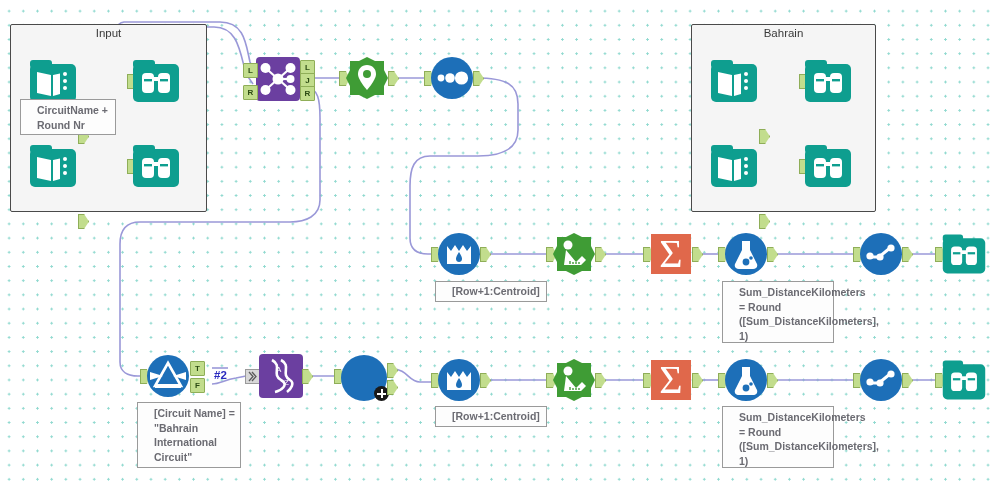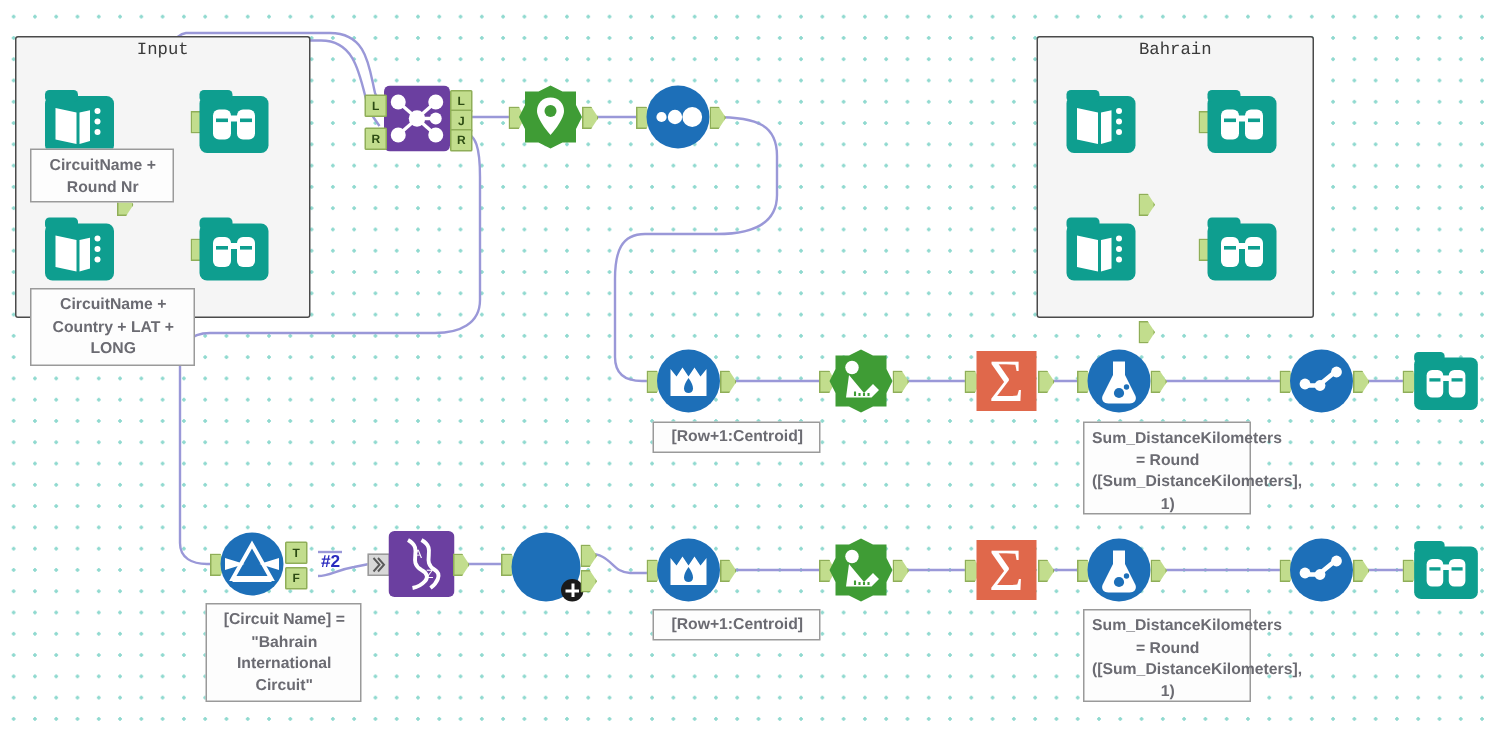--- a/index.html
+++ b/index.html
@@ -7,37 +7,37 @@
   #canvas{
     position:relative;width:999px;height:490px;background:#ffffff;
     background-image:radial-gradient(circle, #8fd9cf 1px, rgba(0,0,0,0) 1.2px);
     background-size:14.2px 14.2px;background-position:2px 4px;
   }
   .wires{position:absolute;left:0;top:0;width:999px;height:490px;pointer-events:none;}
 
   
   .tool-container{position:absolute;border:1.6px solid #4a4a4a;background:#f5f5f5;border-radius:2px;}
   .tool-container .cap{position:absolute;top:2px;left:0;width:100%;text-align:center;
-    font-size:11.5px;color:#3a3a3a;font-family:Liberation Mono, monospace;}
+    font-size:11.5px;color:#3a3a3a;font-family:Liberation Sans, sans-serif;}
 
   
   .tool{position:absolute;}
   .ic{position:absolute;left:0;top:0;}
 
   
   .anch{position:absolute;width:9px;height:13px;background:#c2dd8d;border:1px solid #8fae58;}
   .anch.in{clip-path:polygon(0 0,62% 0,100% 50%,62% 100%,0 100%);}
   .anch.out{clip-path:polygon(0 0,55% 0,100% 50%,55% 100%,0 100%);}
   .anch.lbl{width:13px;height:13px;clip-path:none;border-radius:1px;
     font-size:8px;line-height:13px;text-align:center;color:#2c4b13;font-weight:bold;}
 
   
   .note{position:absolute;border:1px solid #9a9a9a;background:#fdfdfd;
     font-size:10.5px;font-weight:bold;color:#6b6b72;line-height:14.5px;
-    padding:3px 4px 3px 5px;box-sizing:border-box;font-family:"Liberation Sans",sans-serif;text-align:center;}
+    padding:3px 4px 3px 16px;box-sizing:border-box;font-family:"Liberation Sans",sans-serif;}
   .wl{position:absolute;font-size:11.5px;color:#2b2bbf;font-weight:bold;font-family:"Liberation Sans",sans-serif;}
 
   
   .plusbadge{position:absolute;width:15px;height:15px;border-radius:50%;background:#1a1a1a;}
   .plusbadge:before,.plusbadge:after{content:"";position:absolute;background:#fff;}
   .plusbadge:before{left:3px;top:6.5px;width:9px;height:2px;}
   .plusbadge:after{top:3px;left:6.5px;height:9px;width:2px;}
 
   
   .wmark{position:absolute;width:13px;height:13px;background:#d8d8d8;border:1px solid #9a9a9a;}
@@ -137,21 +137,20 @@
       <rect x="3" y="9" width="46" height="38" rx="5" fill="#0e9e8f"></rect>
         <rect x="3" y="5" width="22" height="8" rx="3" fill="#0e9e8f"></rect>
       <rect x="12" y="18" width="12" height="20" rx="4" fill="#fff"></rect>
         <rect x="28" y="18" width="12" height="20" rx="4" fill="#fff"></rect>
       <rect x="22" y="22" width="8" height="4" fill="#fff"></rect>
         <rect x="14" y="24" width="8" height="2.4" fill="#0e9e8f"></rect>
         <rect x="30" y="24" width="8" height="2.4" fill="#0e9e8f"></rect>
     </svg>
   </div>
 
-  <div class="note" style="left:20px;top:192px;width:110px;height:52px;">CircuitName + Country + LAT + LONG</div>
 
   <div class="tool" style="left:256px;top:57px;width:44px;height:44px;">
     <svg class="ic" width="44" height="44" viewBox="0 0 44 44">
       <rect x="0" y="0" width="44" height="44" rx="4" fill="#6b3fa0"></rect>
       <circle cx="22" cy="22" r="5.5" fill="#fff"></circle>
       <circle cx="9.5" cy="11" r="5" fill="#fff"></circle>
         <circle cx="34.5" cy="11" r="5" fill="#fff"></circle>
       <circle cx="9.5" cy="33" r="5" fill="#fff"></circle>
         <circle cx="34.5" cy="33" r="5" fill="#fff"></circle>
       <circle cx="34.5" cy="22" r="4" fill="#fff"></circle>

